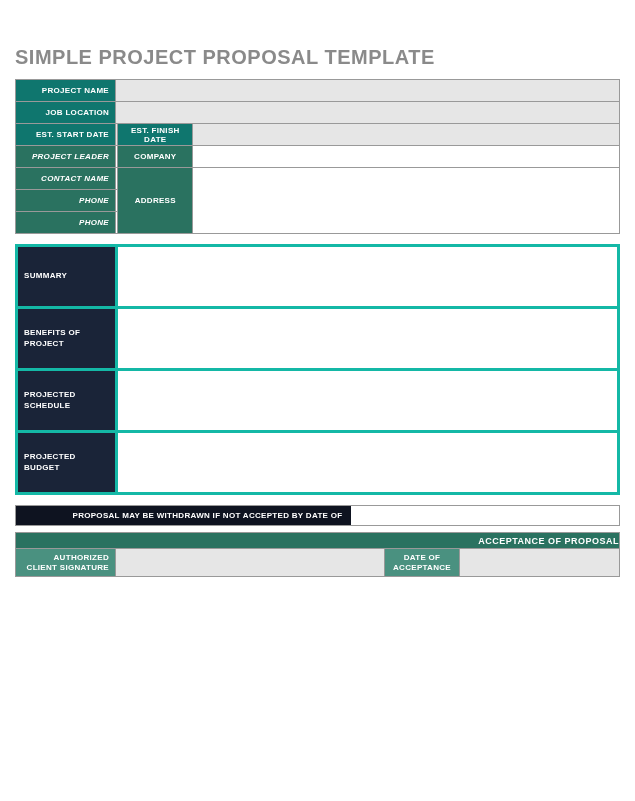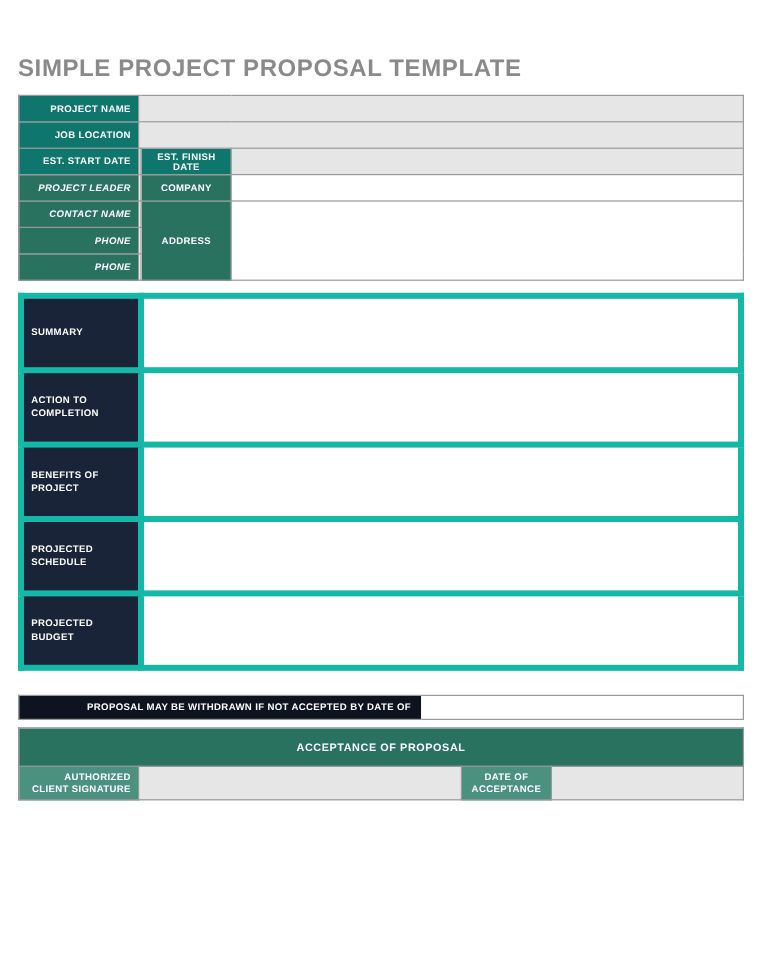--- a/index.html
+++ b/index.html
@@ -55,38 +55,38 @@
     vertical-align: middle;
     letter-spacing: 0.3px;
     width: 75px;
   }
   .val-light { background: #e6e6e6; height: 22px; }
   .val-white { background: #fff; height: 22px; }
   .right-pad { width: 186px; }
 
   
   .detail-tbl { width: 100%; margin-top: 10px; }
-  .detail-tbl td { border: 5px solid #14b8a6; }
+  .detail-tbl td { border: 3px solid #14b8a6; }
   .detail-lbl {
     background: #1a2438;
     color: #fff;
     font-size: 8px;
     font-weight: 700;
     text-align: left;
     vertical-align: middle;
     padding: 0 6px;
     width: 100px;
     height: 62px;
     line-height: 1.3;
     letter-spacing: 0.3px;
   }
   .detail-val { background: #fff; }
 
   
-  .withdraw-tbl { width: 100%; margin-top: 20px; border: 1px solid #999; }
+  .withdraw-tbl { width: 100%; margin-top: 10px; border: 1px solid #999; }
   .withdraw-lbl {
     background: #0e1320;
     color: #fff;
     font-size: 8px;
     font-weight: 700;
     text-align: right;
     padding: 0 8px;
     height: 20px;
     width: 335px;
     letter-spacing: 0.3px;
@@ -94,22 +94,22 @@
   .withdraw-val { background: #fff; }
 
   
   .accept-tbl { width: 100%; margin-top: 6px; }
   .accept-tbl td { border: 1px solid #999; }
   .accept-hdr {
     background: #2a7260;
     color: #fff;
     font-size: 9px;
     font-weight: 700;
-    text-align: center;
-    height: 32px;
+    text-align: right;
+    height: 16px;
     letter-spacing: 0.5px;
   }
   .accept-lbl {
     background: #4a9180;
     color: #fff;
     font-size: 8px;
     font-weight: 700;
     text-align: right;
     padding: 0 6px;
     height: 28px;
@@ -174,24 +174,20 @@
 </tbody>
   </table>
 
 <table class="detail-tbl">
   <tbody>
       <tr>
     <td class="detail-lbl">SUMMARY</td>
     <td class="detail-val"></td>
   </tr>
   <tr>
-    <td class="detail-lbl">ACTION TO COMPLETION</td>
-    <td class="detail-val"></td>
-  </tr>
-  <tr>
     <td class="detail-lbl">BENEFITS OF PROJECT</td>
     <td class="detail-val"></td>
   </tr>
   <tr>
     <td class="detail-lbl">PROJECTED SCHEDULE</td>
     <td class="detail-val"></td>
   </tr>
   <tr>
     <td class="detail-lbl">PROJECTED BUDGET</td>
     <td class="detail-val"></td>

